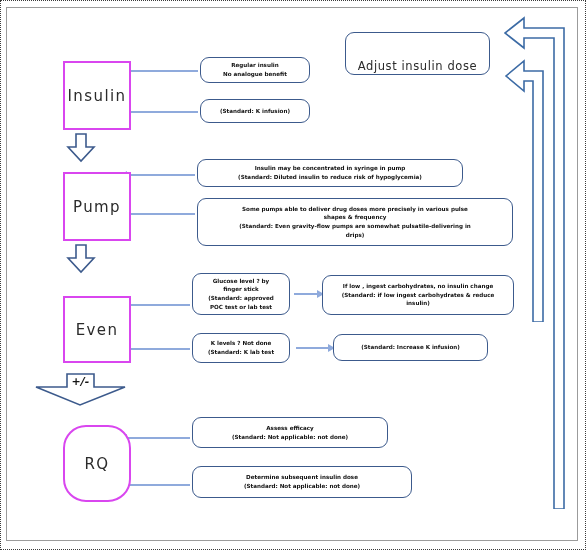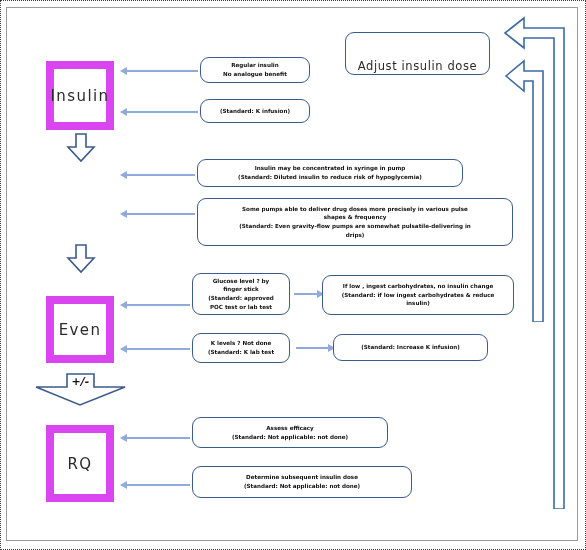--- a/index.html
+++ b/index.html
@@ -31,27 +31,28 @@
     left: 6px; top: 7px;
     width: 572px; height: 534px;
     border: 1px solid #9b9b9b;
     box-sizing: border-box;
     z-index: 1;
   }
 
   
   .stage-box {
     position: absolute;
-    border: 8px solid #d946ef;
+    border: 2px solid #d946ef;
     background: #ffffff;
     box-sizing: border-box;
     display: flex;
     align-items: center;
     justify-content: center;
     z-index: 5;
+    margin-left: 17px;
   }
   .stage-label {
     font-size: 15px;
     color: #2b2b2b;
     letter-spacing: 1.4px;
     font-family: "DejaVu Sans", sans-serif;
     white-space: nowrap;
   }
 
   
@@ -170,20 +171,23 @@
       <i class="head"></i>
     </div>
 
   <div class="callout" style="left:200px; top:99px; width:110px; height:24px;">
     <span class="callout-text">(Standard:  K infusion)</span>
   </div>
   <div class="conn left" style="left:126px; top:111px; width:72px;">
       <i class="head"></i>
     </div>
 
+  <div class="stage-box" style="left:46px; top:172px; width:68px; height:69px;">
+    <span class="stage-label">Pump</span>
+  </div>
 
   <div class="block-arrow" style="left:66px; top:244px; width:30px; height:30px;">
     <svg width="30" height="30" viewBox="0 0 30 30">
       <path d="M 10 1 L 20 1 L 20 14 L 28 14 L 15 28 L 2 14 L 10 14 Z" fill="#ffffff" stroke="#3c5a8c" stroke-width="1.6" stroke-linejoin="miter"></path>
     </svg>
   </div>
 
   <div class="callout" style="left:197px; top:159px; width:266px; height:28px;">
     <span class="callout-text">Insulin may be concentrated in syringe in pump
 (Standard: Diluted insulin to reduce risk of hypoglycemia)</span>
@@ -240,21 +244,21 @@
       <i class="head"></i>
     </div>
 
   <div class="callout" style="left:333px; top:334px; width:155px; height:27px;">
     <span class="callout-text">(Standard: Increase  K infusion)</span>
   </div>
   <div class="conn right" style="left:296px; top:347px; width:33px;">
       <i class="head"></i>
     </div>
 
-  <div class="stage-box" style="left:46px; top:425px; width:68px; height:77px;">
+  <div class="stage-box" style="left:46px; top:425px; width:68px; height:77px;border-radius:23px;">
     <span class="stage-label">RQ</span>
   </div>
 
   <div class="callout" style="left:192px; top:417px; width:196px; height:31px;">
     <span class="callout-text">Assess efficacy
 (Standard:  Not applicable: not done)</span>
   </div>
   <div class="conn left" style="left:126px; top:437px; width:64px;">
       <i class="head"></i>
     </div>

